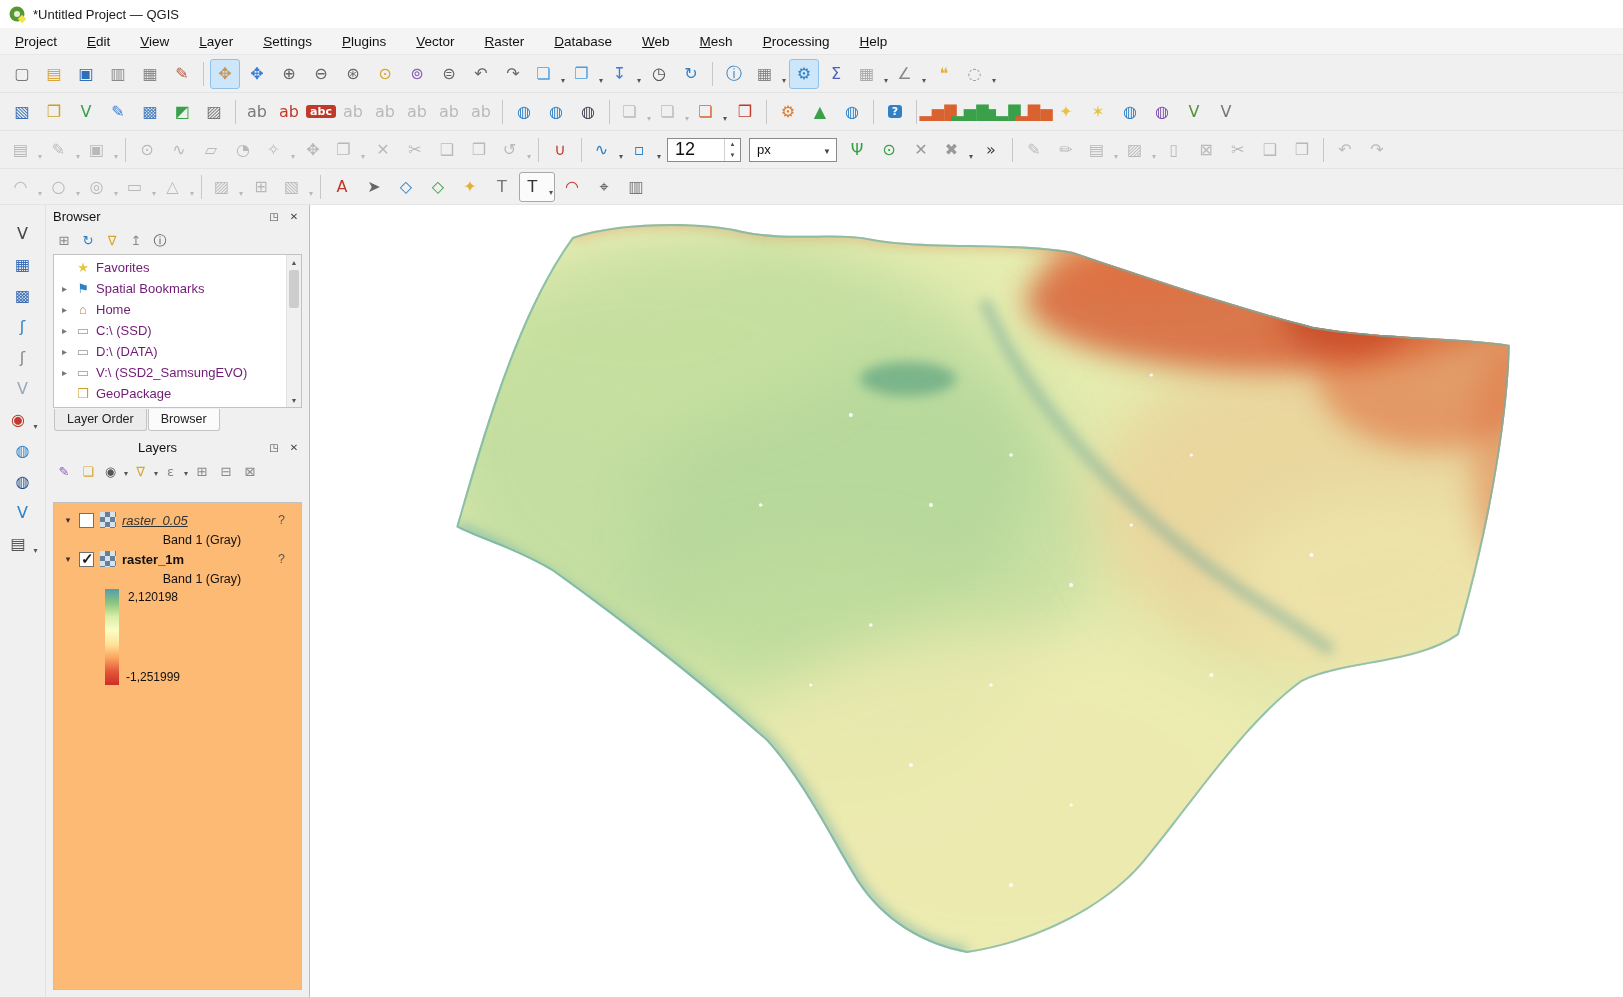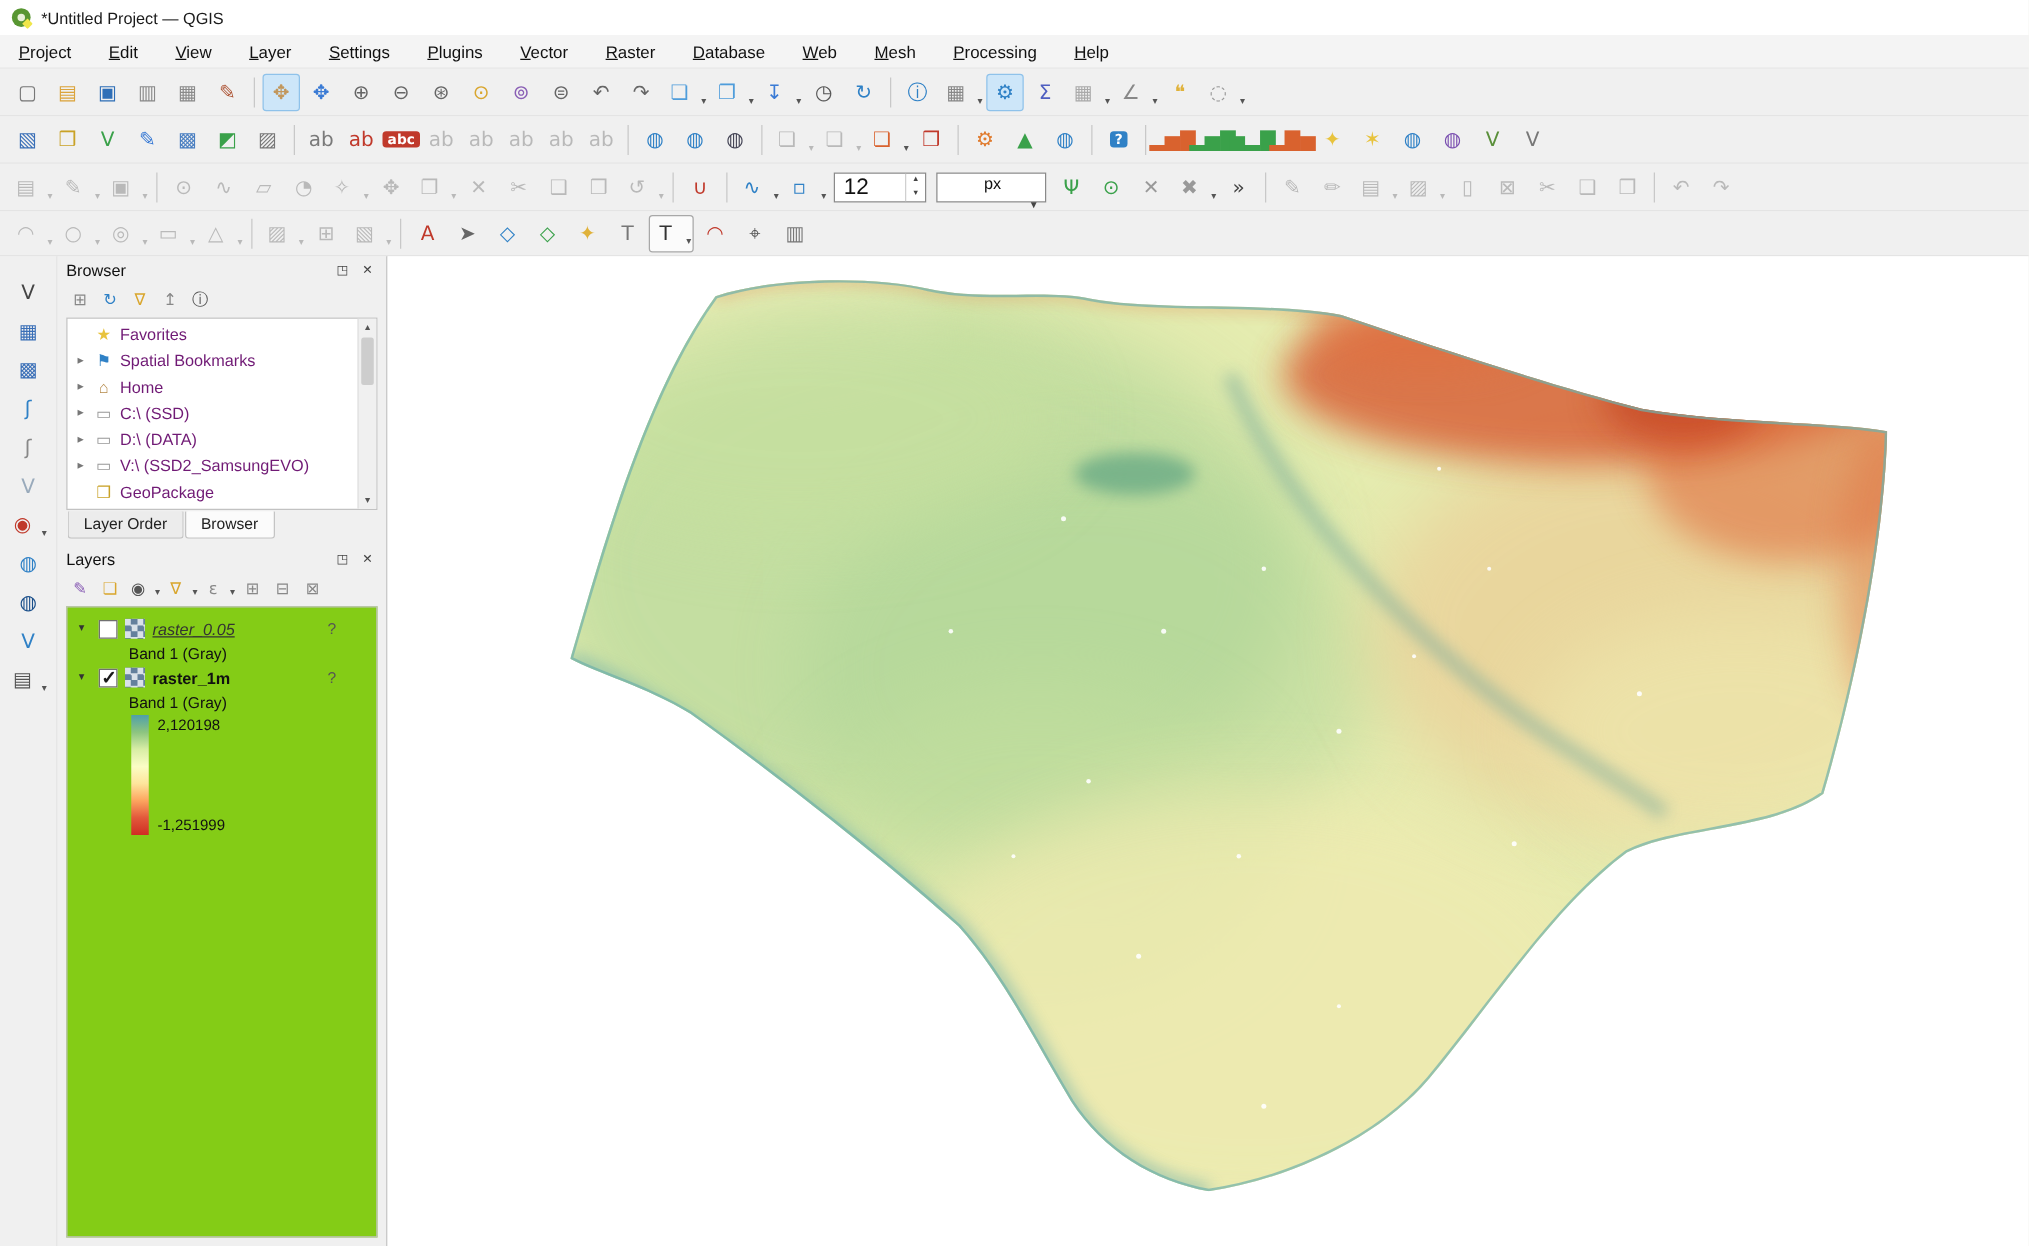--- a/index.html
+++ b/index.html
@@ -29,21 +29,21 @@
   .tb-btn.disabled{opacity:.35;filter:grayscale(95%);}
   .tb-sep{width:1px;height:24px;background:#c8c8c8;margin:0 5px;flex:none;}
   .glyph.badge{padding:1px 4px;border-radius:3px;font-weight:bold;font-size:11px !important;}
 
   
   .spinbox{display:inline-flex;align-items:stretch;width:74px;height:24px;border:1px solid #8a8a8a;background:#fff;margin:0 4px;}
   .spin-value{flex:1;display:flex;align-items:center;padding-left:7px;font-size:18px;color:#111;}
   .spin-arrows{width:16px;display:flex;flex-direction:column;border-left:1px solid #d0d0d0;}
   .spin-arrows span{flex:1;display:flex;align-items:center;justify-content:center;font-size:6px;color:#444;}
   .spin-up::after{content:"▲";} .spin-down::after{content:"▼";}
-  .combobox{display:inline-flex;align-items:center;width:88px;height:24px;border:1px solid #8a8a8a;background:#fff;padding:0 5px 0 7px;font-size:13px;margin:0 4px;color:#111;flex-direction:column;}
+  .combobox{display:inline-flex;align-items:center;width:88px;height:24px;border:1px solid #8a8a8a;background:#fff;padding:0 5px 0 7px;font-size:13px;margin:0 4px;color:#111;}
   .combo-arrow{margin-left:auto;} .combo-arrow::after{content:"▼";font-size:8px;color:#444;}
 
   
   .workspace{flex:1;display:flex;min-height:0;}
   .left-rail{width:46px;background:#f0f0f0;display:flex;flex-direction:column;align-items:center;padding-top:14px;gap:1px;border-right:1px solid #e2e2e2;flex:none;}
   .left-rail .tb-btn{width:32px;height:30px;}
 
   .panels{width:264px;display:flex;flex-direction:column;background:#f0f0f0;border-right:1px solid #bdbdbd;flex:none;}
   .panel-header{height:23px;display:flex;align-items:center;padding:2px 7px;gap:4px;}
   .panel-header .title{flex:1;font-size:13px;color:#111;}
@@ -63,22 +63,22 @@
   .vscroll{position:absolute;top:1px;right:1px;bottom:1px;width:15px;background:#f0f0f0;border-left:1px solid #e0e0e0;display:flex;flex-direction:column;}
   .sb-arrow{height:14px;display:flex;align-items:center;justify-content:center;font-size:7px;color:#555;}
   .sb-arrow.up::before{content:"▲";} .sb-arrow.down::before{content:"▼";}
   .sb-thumb{height:38px;margin:1px 2px;background:#cdcdcd;border-radius:2px;}
   .sb-arrow.down{margin-top:auto;}
 
   .dock-tabs{display:flex;align-items:flex-start;padding:1px 8px 4px;gap:1px;height:28px;}
   .dock-tab{padding:3px 12px 4px;font-size:12.5px;background:#ececec;border:1px solid #c4c4c4;border-top:none;border-radius:0 0 3px 3px;color:#222;}
   .dock-tab.active{background:#fbfbfb;}
 
-  .layers-panel{flex:1;display:flex;flex-direction:column;min-height:0;}
-  .layers-body{flex:1;background:#84cc16;border:1px solid #c2c2c2;margin:1px 7px 7px 7px;padding:6px 16px 0 0;overflow:hidden;}
+  .layers-panel{flex:1;display:flex;flex-direction:column;min-height:0;text-align:center;}
+  .layers-body{flex:1;background:#fdba74;border:1px solid #c2c2c2;margin:18px 7px 7px 7px;padding:6px 0 0 0;overflow:hidden;}
   .layer-row{display:flex;align-items:center;gap:6px;padding:1px 4px 1px 9px;height:22px;}
   .layer-expander{width:10px;color:#333;font-size:9px;font-family:"DejaVu Sans",sans-serif;}
   .layer-expander::before{content:"▾";}
   .checkbox{width:15px;height:15px;border:1px solid #707070;background:#fff;position:relative;flex:none;}
   .checkbox.checked::after{content:"✓";position:absolute;top:-3px;left:1px;font-size:15px;font-weight:bold;color:#1a1a1a;}
   .layer-icon{width:16px;height:16px;flex:none;background:conic-gradient(#64809c 0 25%,#d9e1e8 0 50%,#64809c 0 75%,#d9e1e8 0) 0 0/10px 10px;}
   .layer-name{font-size:13px;color:#111;}
   .layer-name.italic-underline{font-style:italic;text-decoration:underline;color:#333;}
   .layer-name.bold{font-weight:bold;}
   .layer-indicator{margin-left:auto;margin-right:12px;color:#555;font-size:12.5px;}

